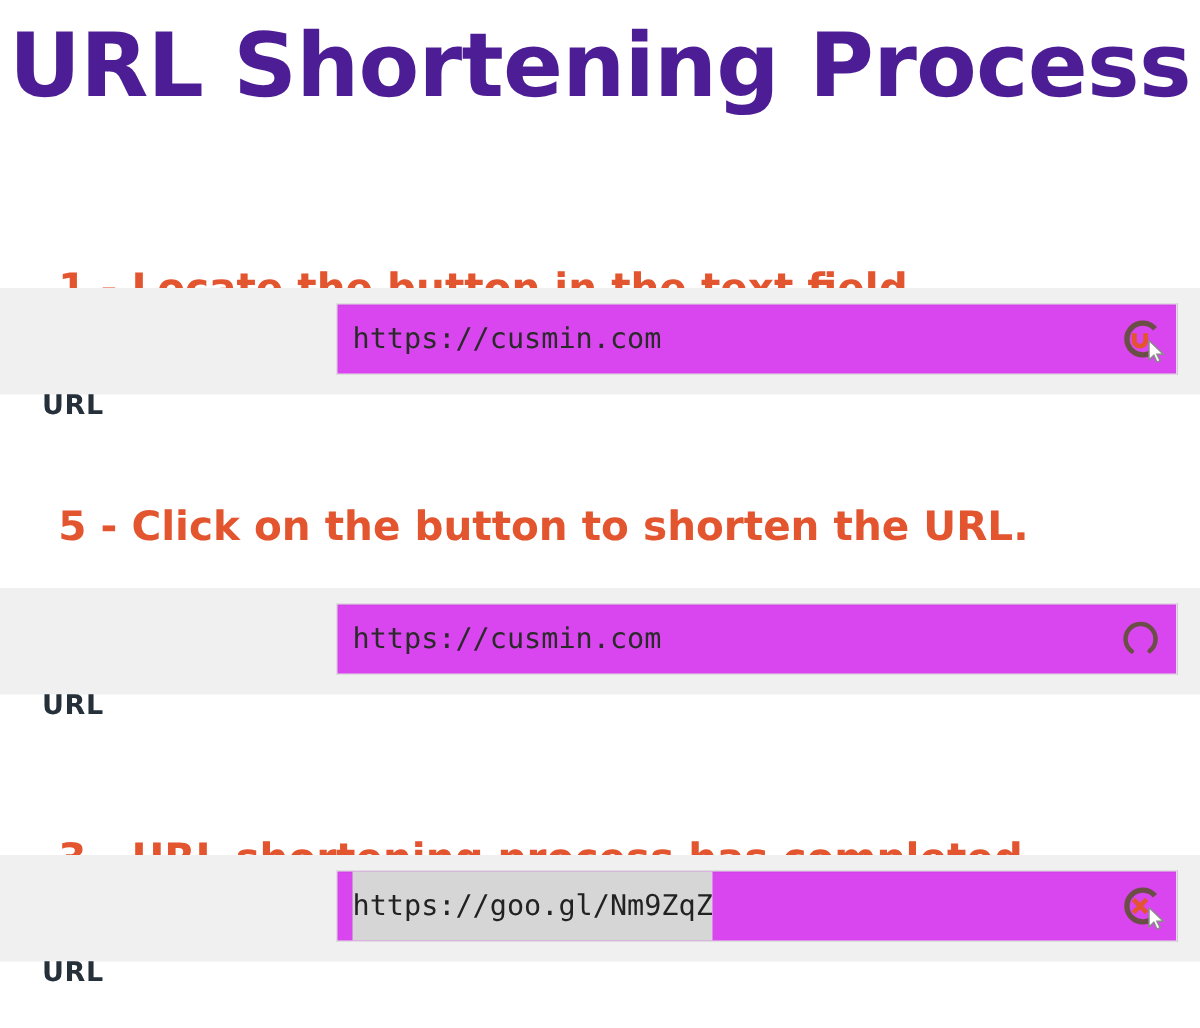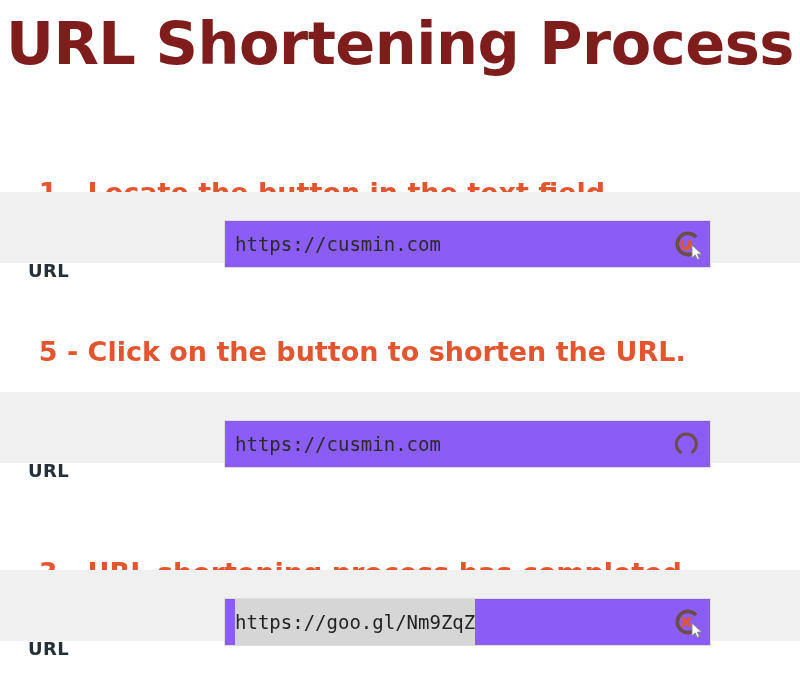--- a/index.html
+++ b/index.html
@@ -15,21 +15,21 @@
     position: relative;
   }
 
   
   .page-title {
     position: absolute;
     left: 0;
     top: 12px;
     width: 800px;
     text-align: center;
-    color: #7f1d1d;
+    color: #4c1d95;
     font-family: "DejaVu Sans", sans-serif;
     font-weight: bold;
     font-size: 59px;
     letter-spacing: -0.5px;
     line-height: 1.1;
     white-space: nowrap;
   }
 
   
   .step-heading {
@@ -73,25 +73,25 @@
     font-family: "DejaVu Sans", sans-serif;
     font-weight: bold;
     font-size: 18px;
     letter-spacing: 0.4px;
     margin-top: 43px;
   }
 
   .url-field {
     position: absolute;
     left: 224px;
-    top: 28px;
-    width: 487px;
+    top: 10px;
+    width: 561px;
     height: 48px;
     box-sizing: border-box;
-    background: #8b5cf6;
+    background: #d946ef;
     border: 1px solid #dedede;
     box-shadow: inset 0 1px 1px rgba(0,0,0,0.04);
   }
 
   .url-value {
     position: absolute;
     left: 10px;
     top: 0;
     height: 46px;
     line-height: 46px;

